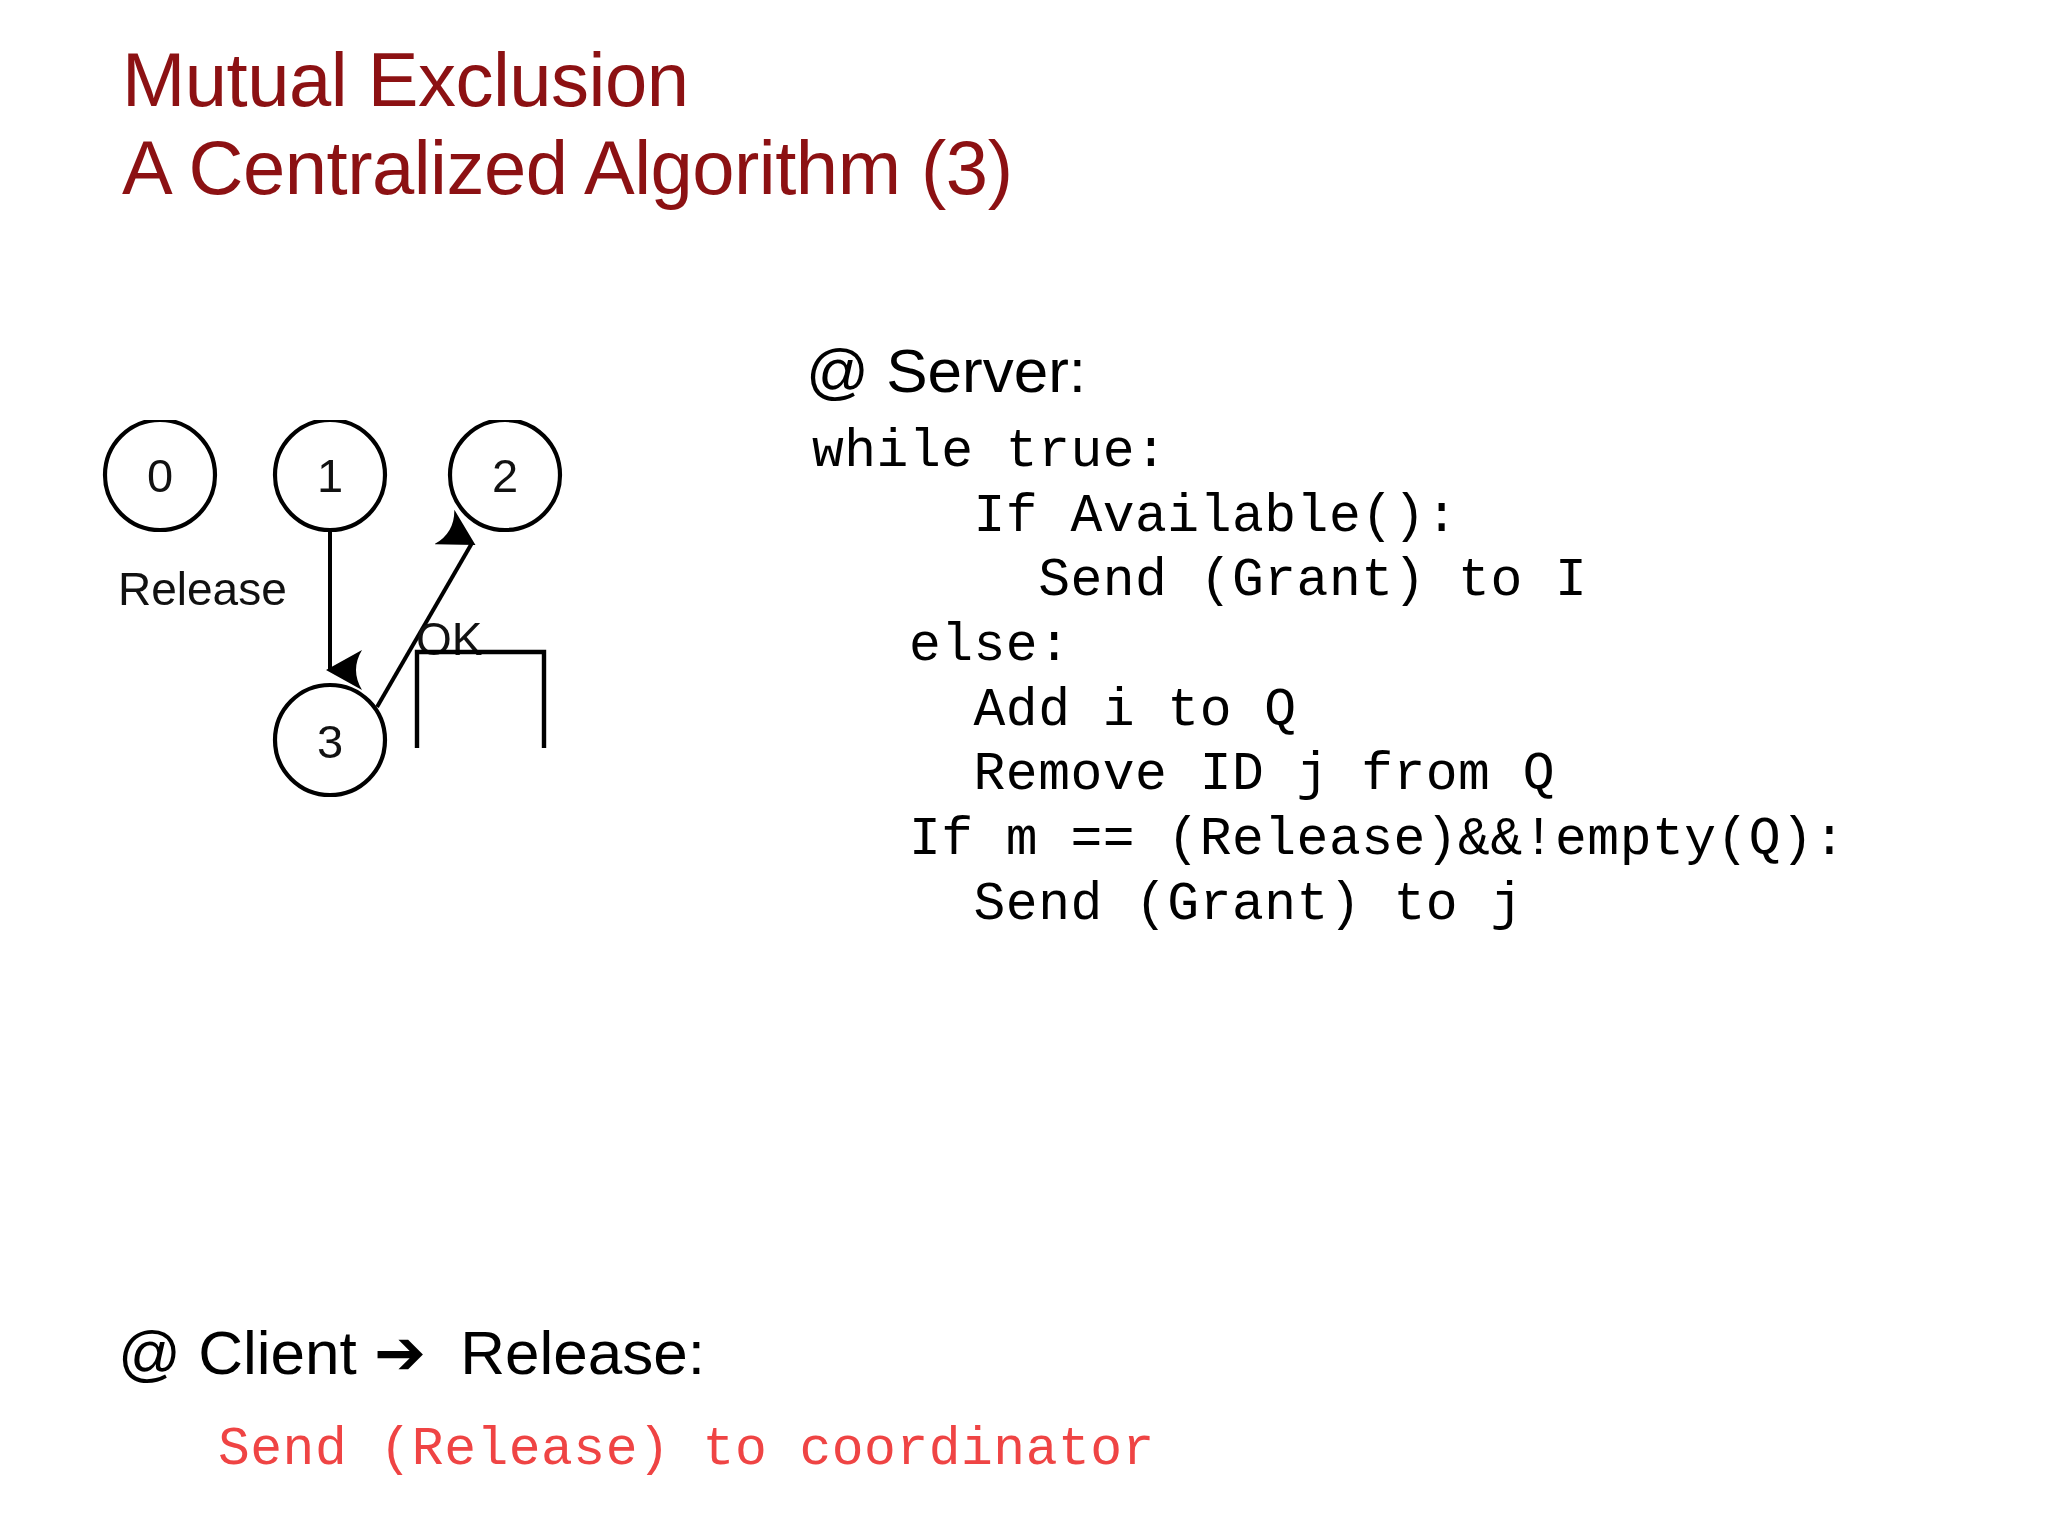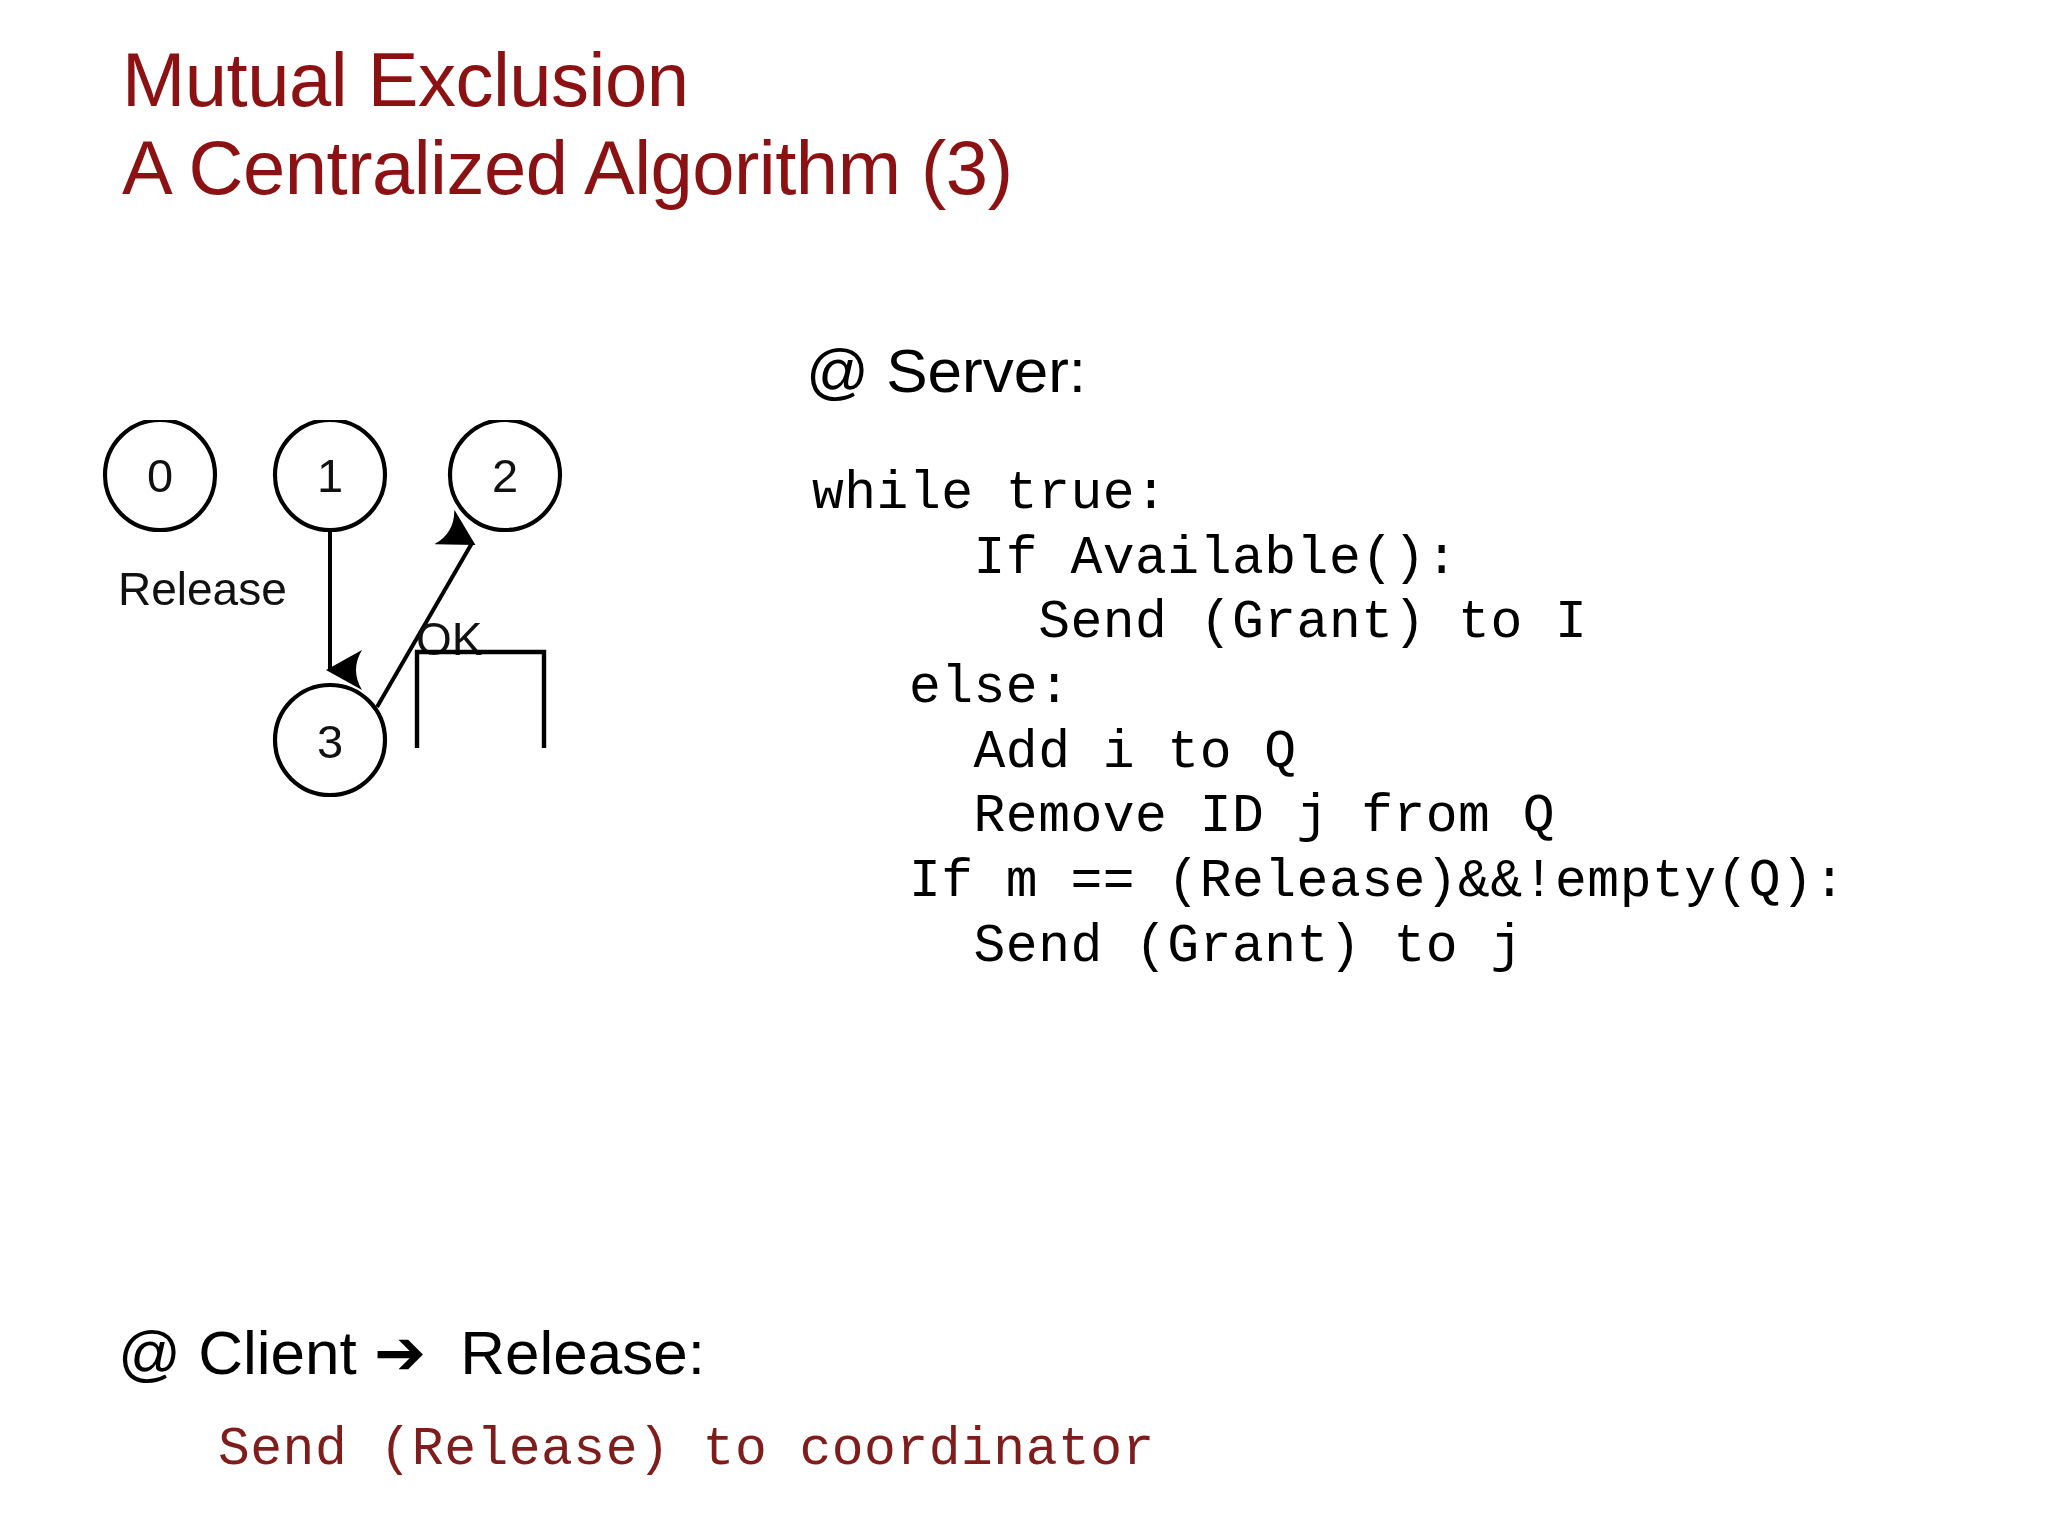--- a/index.html
+++ b/index.html
@@ -57,41 +57,40 @@
   }
   #server-code {
     position: absolute;
     left: 812px;
     top: 420px;
     font-family: "Liberation Mono", monospace;
     font-size: 53px;
     line-height: 1.22;
     color: #000000;
     letter-spacing: 0.5px;
-    margin-top: 42px;
   }
   #server-code .cline {
     display: block;
     white-space: pre;
   }
 
   
   #client-heading {
     position: absolute;
     left: 118px;
     top: 1312px;
   }
   #client-code {
     position: absolute;
     left: 218px;
     top: 1418px;
     font-family: "Liberation Mono", monospace;
     font-size: 53px;
     line-height: 1.22;
-    color: #7f1d1d;
+    color: #ef4444;
     letter-spacing: 0.5px;
   }
   #client-code .cline { display: block; white-space: pre; }
 
   
   #page-number {
     position: absolute;
     left: 1635px;
     top: 1532px;
     font-family: "Liberation Sans", sans-serif;

